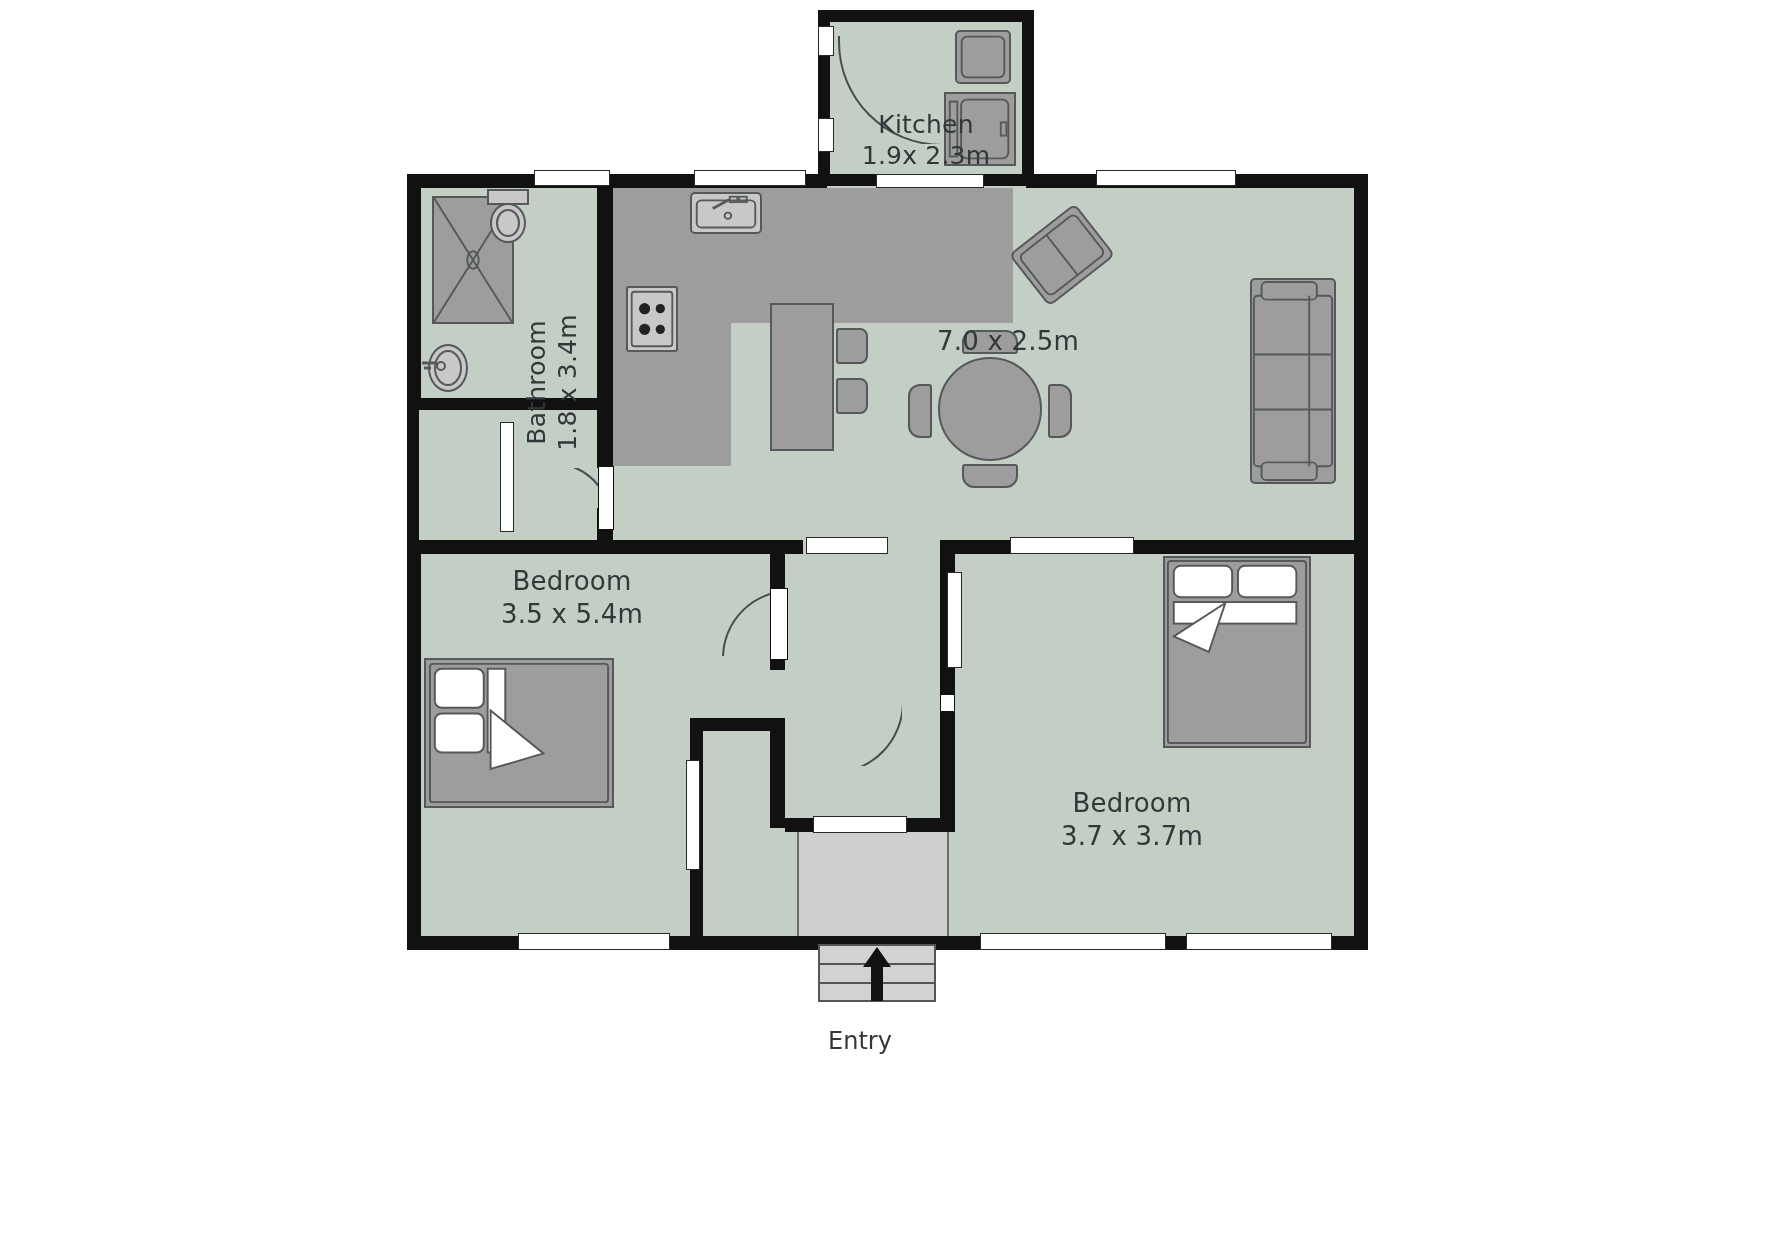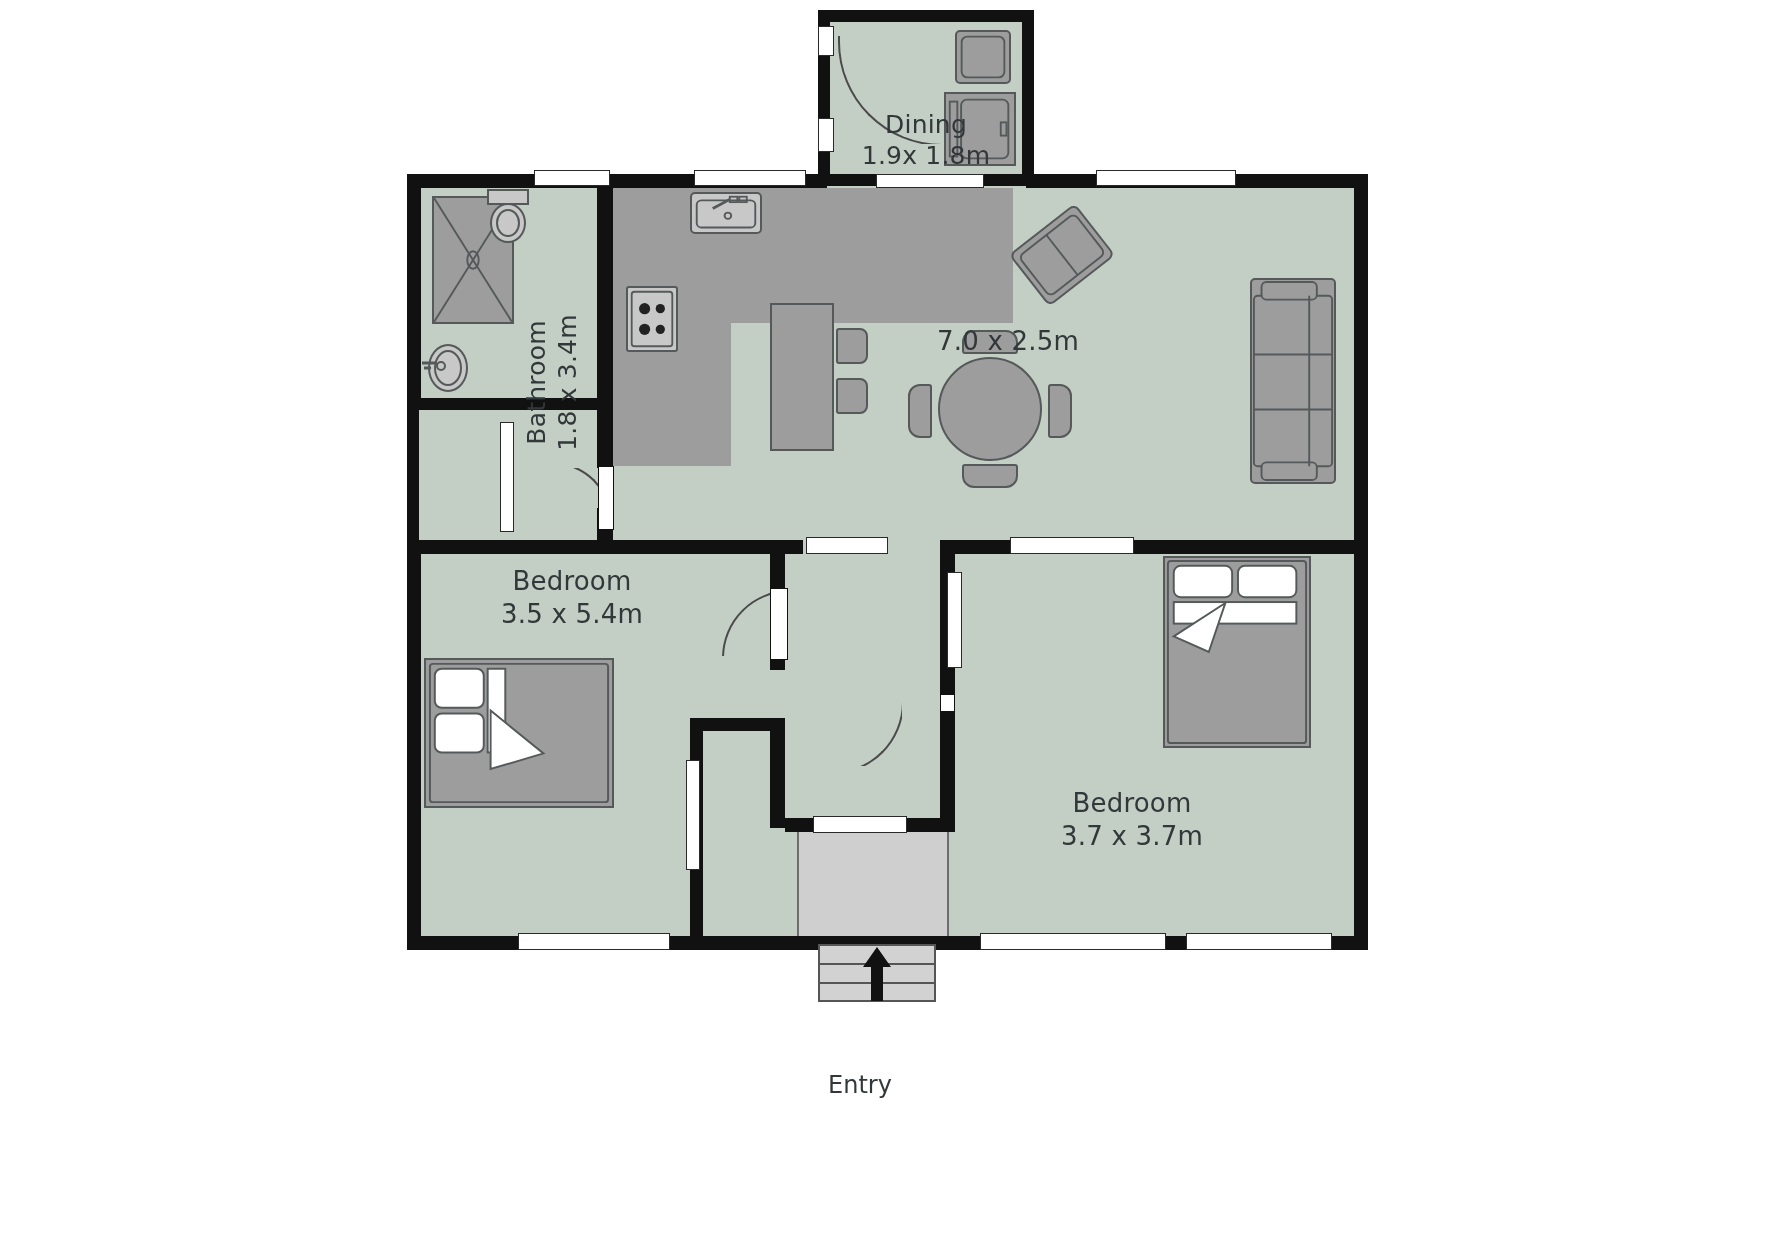--- a/index.html
+++ b/index.html
@@ -36,21 +36,21 @@
     font-weight:400;
     white-space:nowrap;
     letter-spacing:.2px;
   }
   .rlabel .nm{display:block;}
   .rlabel .dim{display:block;}
   .rot{transform-origin:50% 50%;}
 
   
   #footer{position:absolute;left:0;top:1085px;width:1770px;height:160px;}
-  #entry-label{position:absolute;left:760px;top:1027px;width:200px;text-align:center;font-size:24px;color:#32383a;margin-top:44px;}
+  #entry-label{position:absolute;left:760px;top:1027px;width:200px;text-align:center;font-size:24px;color:#32383a;}
 </style>
 </head>
 <body>
 
 <div id="plan-root">
 
   <div class="floor" style="left:826px;top:18px;width:200px;height:166px;"></div>
 
   <div class="floor" style="left:415px;top:182px;width:950px;height:368px;"></div>
 
@@ -244,22 +244,22 @@
       <rect x="1" y="1" width="116" height="56" fill="#d2d2d2" stroke="#555" stroke-width="2"></rect>
       <line x1="1" y1="20" x2="117" y2="20" stroke="#555" stroke-width="2"></line>
       <line x1="1" y1="39" x2="117" y2="39" stroke="#555" stroke-width="2"></line>
       <g>
         <polygon points="59,3 45,23 53,23 53,57 65,57 65,23 73,23" fill="#111"></polygon>
       </g>
     </svg>
   </div>
 
   <div class="rlabel" style="left:826px;top:110px;width:200px;font-size:25px;line-height:1.22;">
-    <span class="nm">Dining</span>
-    <span class="dim">1.9x 1.8m</span>
+    <span class="nm">Kitchen</span>
+    <span class="dim">1.9x 2.3m</span>
   </div>
 
   <div class="rlabel rot" style="left:452px;top:352px;width:200px;font-size:25px;line-height:1.22;transform:rotate(-90deg);">
     <span class="nm">Bathroom</span>
     <span class="dim">1.8 x 3.4m</span>
   </div>
 
   <div class="rlabel" style="left:833px;top:325px;width:350px;font-size:26px;line-height:1.25;">
     <span class="dim">7.0 x 2.5m</span>
   </div>

